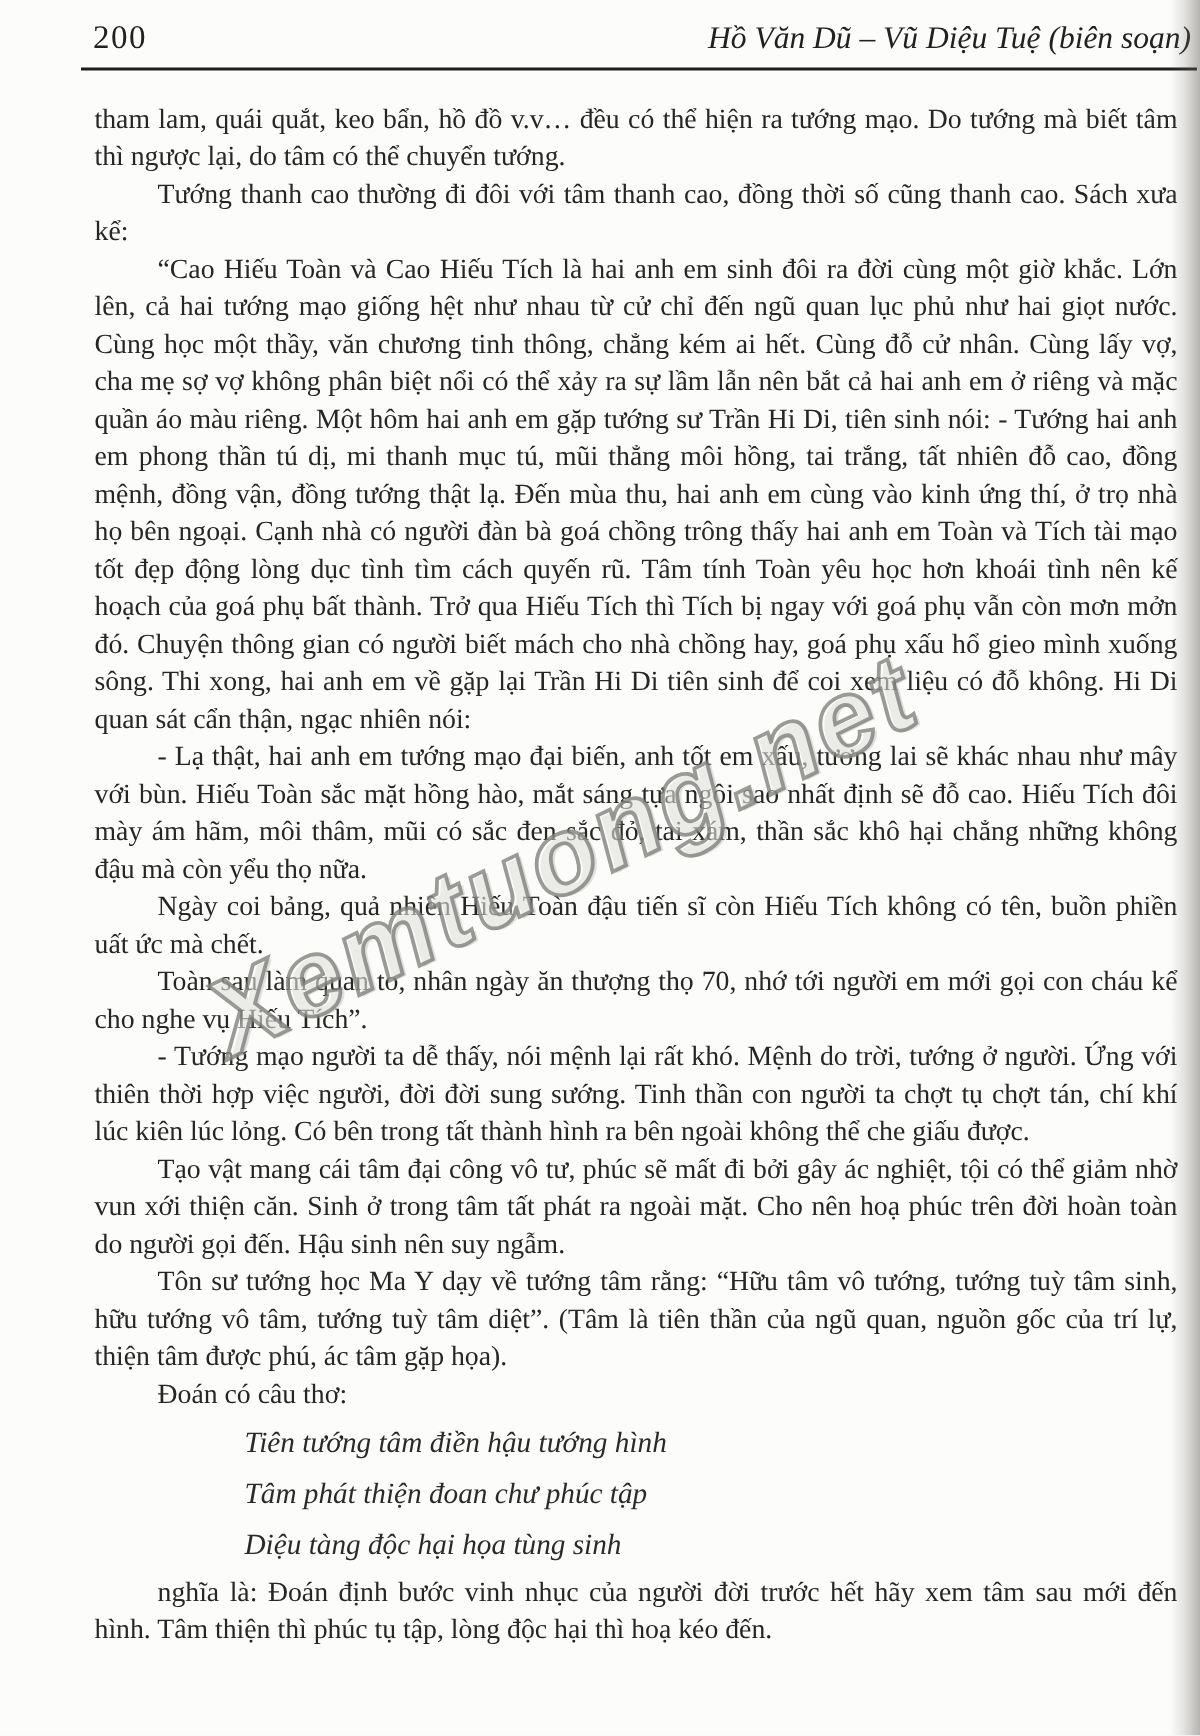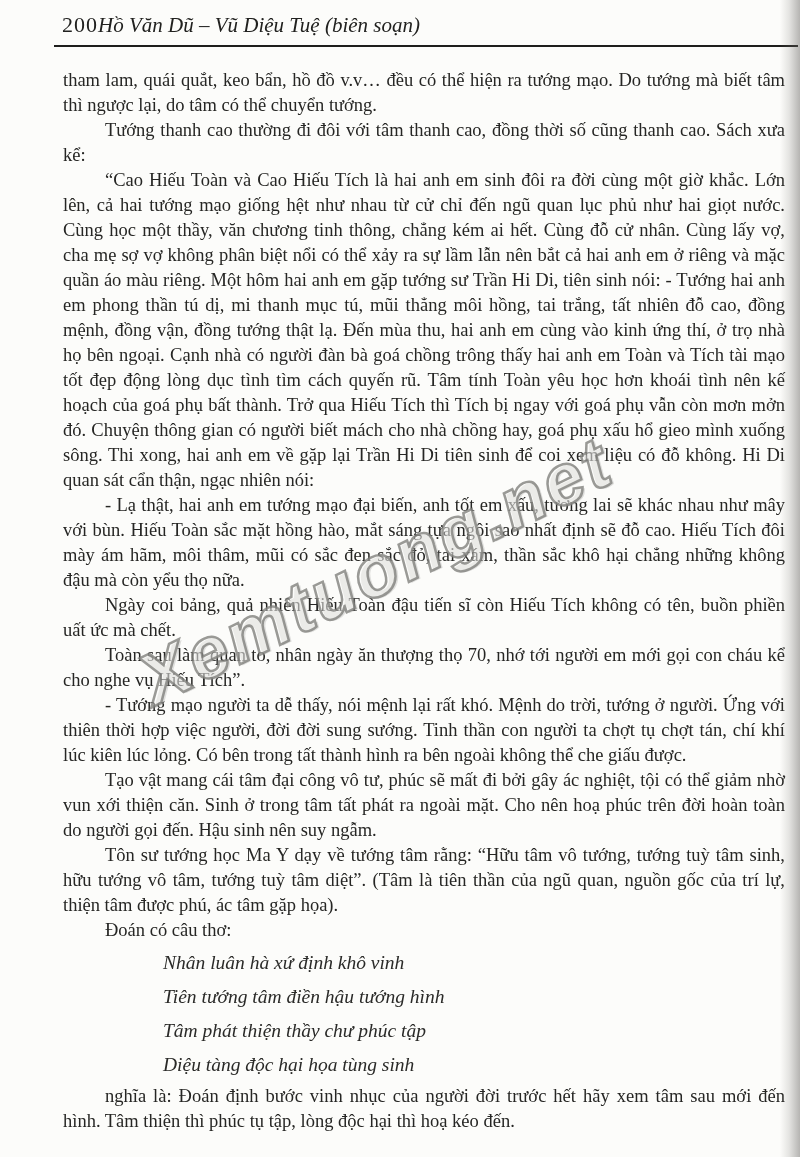--- a/index.html
+++ b/index.html
@@ -15,21 +15,21 @@
     overflow:hidden;
   }
   
   .edge-shadow{
     position:absolute;top:0;right:0;width:20px;height:1157px;
     background:linear-gradient(to right, rgba(120,118,114,0) 0%, rgba(120,118,114,.18) 45%, rgba(95,93,90,.45) 100%);
     z-index:5;
   }
   .header{
     position:absolute;top:12px;left:62px;right:6px;
-    display:flex;align-items:baseline;
+    display:flex;justify-content:space-between;align-items:baseline;
     color:#21211f;
   }
   .page-number{font-size:22px;letter-spacing:1px;}
   .running-title{font-size:21px;font-style:italic;white-space:nowrap;}
   .header-rule{
     position:absolute;top:45px;left:54px;right:2px;height:2px;
     background:#1e1e1c;
   }
   .body-text{
     position:absolute;top:68px;left:63px;width:722px;
@@ -79,23 +79,22 @@
     <p class="para-cont">tham lam, quái quắt, keo bẩn, hồ đồ v.v… đều có thể hiện ra tướng mạo. Do tướng mà biết tâm thì ngược lại, do tâm có thể chuyển tướng.</p>
     <p class="para">Tướng thanh cao thường đi đôi với tâm thanh cao, đồng thời số cũng thanh cao. Sách xưa kể:</p>
     <p class="para">“Cao Hiếu Toàn và Cao Hiếu Tích là hai anh em sinh đôi ra đời cùng một giờ khắc. Lớn lên, cả hai tướng mạo giống hệt như nhau từ cử chỉ đến ngũ quan lục phủ như hai giọt nước. Cùng học một thầy, văn chương tinh thông, chẳng kém ai hết. Cùng đỗ cử nhân. Cùng lấy vợ, cha mẹ sợ vợ không phân biệt nổi có thể xảy ra sự lầm lẫn nên bắt cả hai anh em ở riêng và mặc quần áo màu riêng. Một hôm hai anh em gặp tướng sư Trần Hi Di, tiên sinh nói: - Tướng hai anh em phong thần tú dị, mi thanh mục tú, mũi thẳng môi hồng, tai trắng, tất nhiên đỗ cao, đồng mệnh, đồng vận, đồng tướng thật lạ. Đến mùa thu, hai anh em cùng vào kinh ứng thí, ở trọ nhà họ bên ngoại. Cạnh nhà có người đàn bà goá chồng trông thấy hai anh em Toàn và Tích tài mạo tốt đẹp động lòng dục tình tìm cách quyến rũ. Tâm tính Toàn yêu học hơn khoái tình nên kế hoạch của goá phụ bất thành. Trở qua Hiếu Tích thì Tích bị ngay với goá phụ vẫn còn mơn mởn đó. Chuyện thông gian có người biết mách cho nhà chồng hay, goá phụ xấu hổ gieo mình xuống sông. Thi xong, hai anh em về gặp lại Trần Hi Di tiên sinh để coi xem liệu có đỗ không. Hi Di quan sát cẩn thận, ngạc nhiên nói:</p>
     <p class="para">- Lạ thật, hai anh em tướng mạo đại biến, anh tốt em xấu, tương lai sẽ khác nhau như mây với bùn. Hiếu Toàn sắc mặt hồng hào, mắt sáng tựa ngôi sao nhất định sẽ đỗ cao. Hiếu Tích đôi mày ám hãm, môi thâm, mũi có sắc đen sắc đỏ, tai xám, thần sắc khô hại chẳng những không đậu mà còn yểu thọ nữa.</p>
     <p class="para">Ngày coi bảng, quả nhiên Hiếu Toàn đậu tiến sĩ còn Hiếu Tích không có tên, buồn phiền uất ức mà chết.</p>
     <p class="para">Toàn sau làm quan to, nhân ngày ăn thượng thọ 70, nhớ tới người em mới gọi con cháu kể cho nghe vụ Hiếu Tích”.</p>
     <p class="para">- Tướng mạo người ta dễ thấy, nói mệnh lại rất khó. Mệnh do trời, tướng ở người. Ứng với thiên thời hợp việc người, đời đời sung sướng. Tinh thần con người ta chợt tụ chợt tán, chí khí lúc kiên lúc lỏng. Có bên trong tất thành hình ra bên ngoài không thể che giấu được.</p>
     <p class="para">Tạo vật mang cái tâm đại công vô tư, phúc sẽ mất đi bởi gây ác nghiệt, tội có thể giảm nhờ vun xới thiện căn. Sinh ở trong tâm tất phát ra ngoài mặt. Cho nên hoạ phúc trên đời hoàn toàn do người gọi đến. Hậu sinh nên suy ngẫm.</p>
     <p class="para">Tôn sư tướng học Ma Y dạy về tướng tâm rằng: “Hữu tâm vô tướng, tướng tuỳ tâm sinh, hữu tướng vô tâm, tướng tuỳ tâm diệt”. (Tâm là tiên thần của ngũ quan, nguồn gốc của trí lự, thiện tâm được phú, ác tâm gặp họa).</p>
     <p class="para">Đoán có câu thơ:</p>
-    <p class="poem-line">Nhân luân hà xứ định khô vinh</p>
     <p class="poem-line">Tiên tướng tâm điền hậu tướng hình</p>
-    <p class="poem-line">Tâm phát thiện thầy chư phúc tập</p>
+    <p class="poem-line">Tâm phát thiện đoan chư phúc tập</p>
     <p class="poem-line">Diệu tàng độc hại họa tùng sinh</p>
     <p class="para">nghĩa là: Đoán định bước vinh nhục của người đời trước hết hãy xem tâm sau mới đến hình. Tâm thiện thì phúc tụ tập, lòng độc hại thì hoạ kéo đến.</p>
   </div>
 
   <div class="watermark">Xemtuong.net</div>
 
   <div class="edge-shadow"></div>
 
 </div>
 

